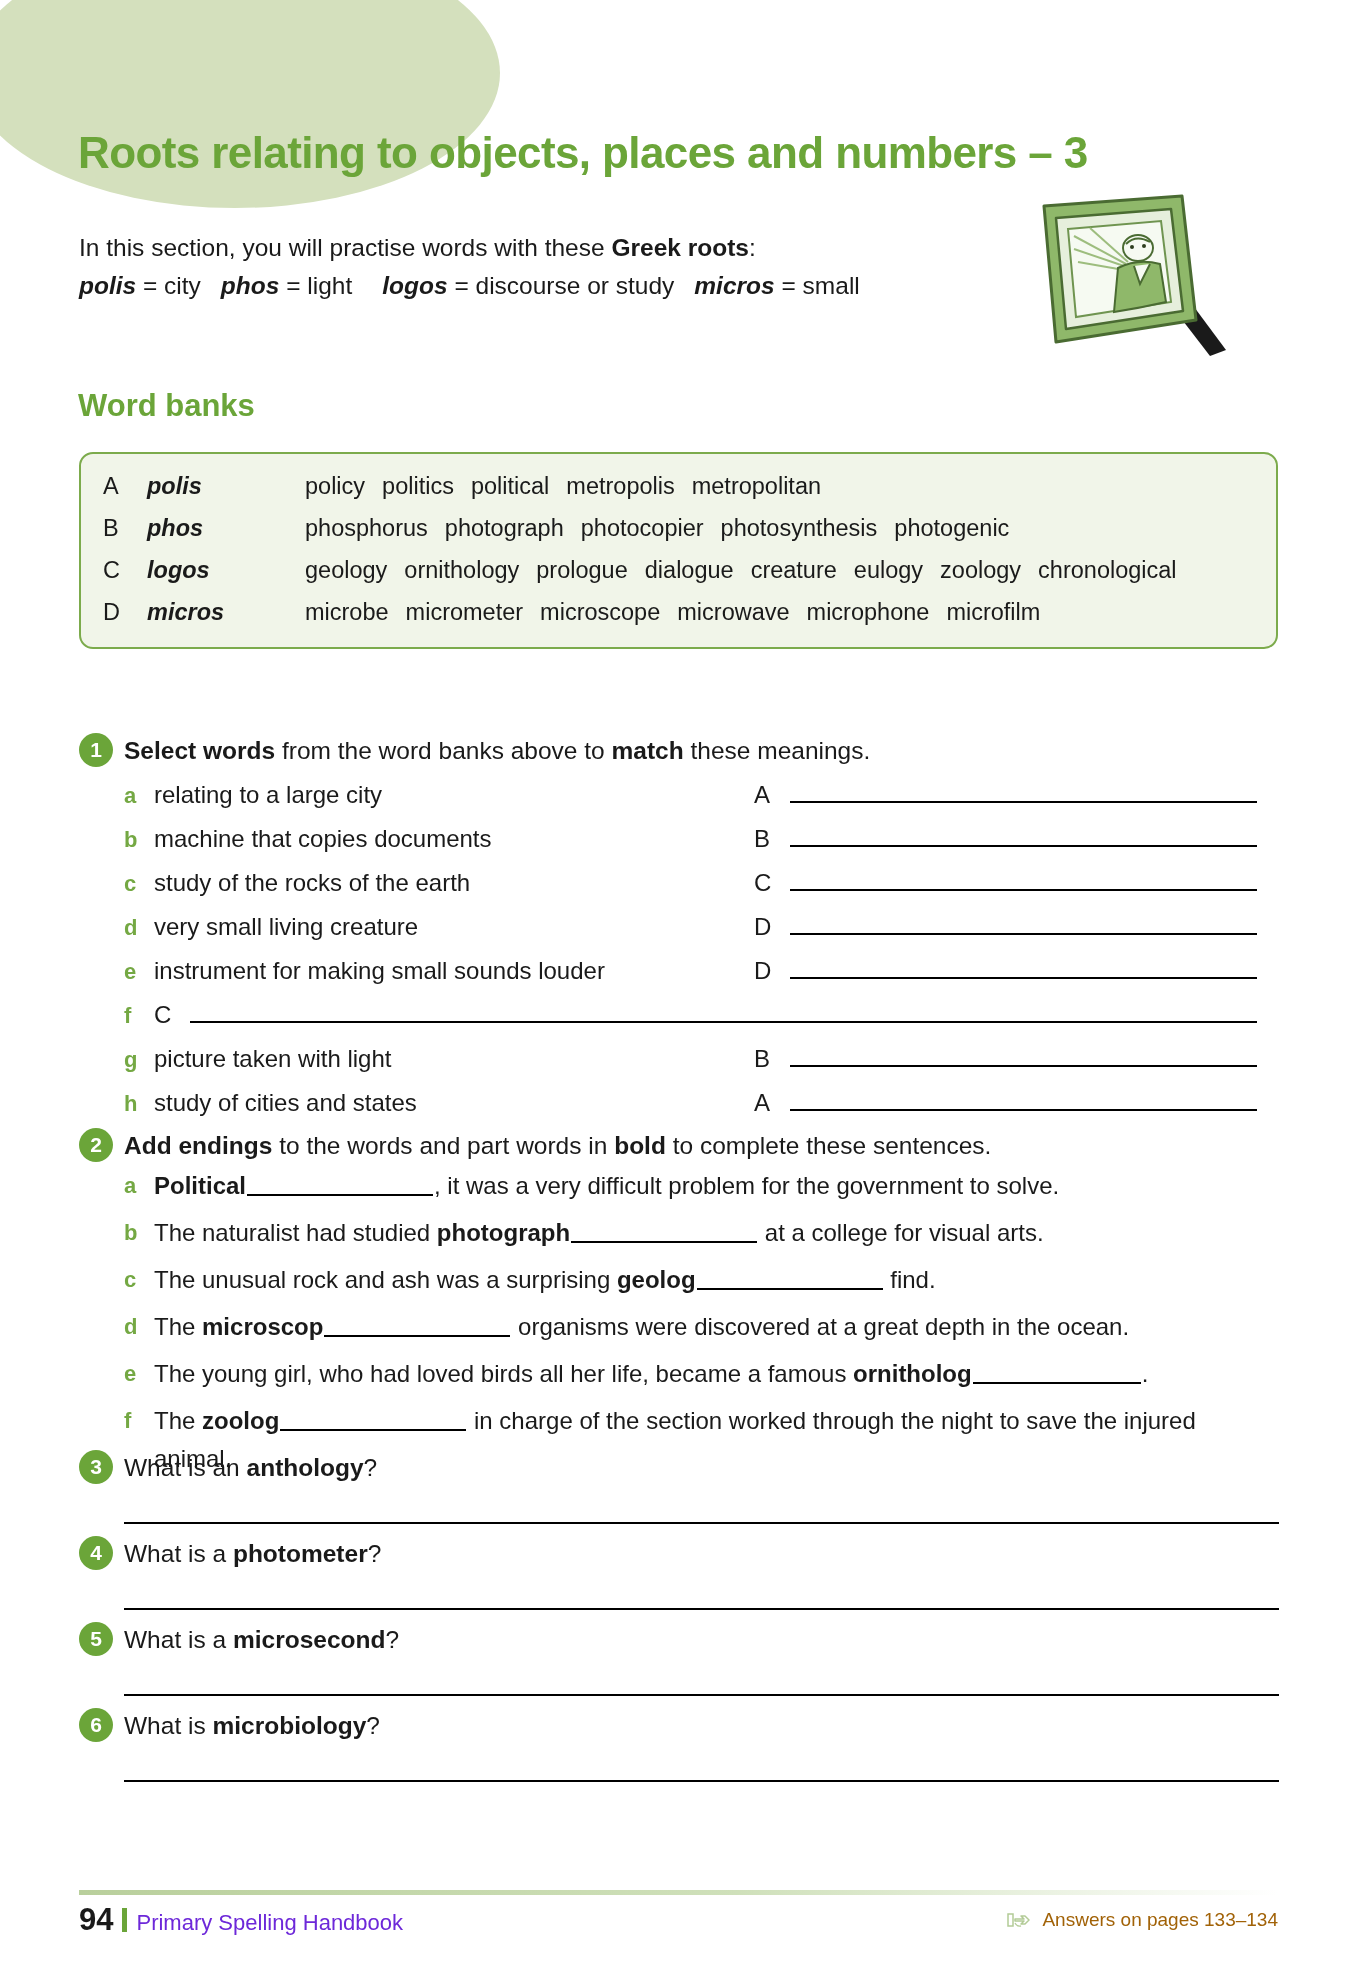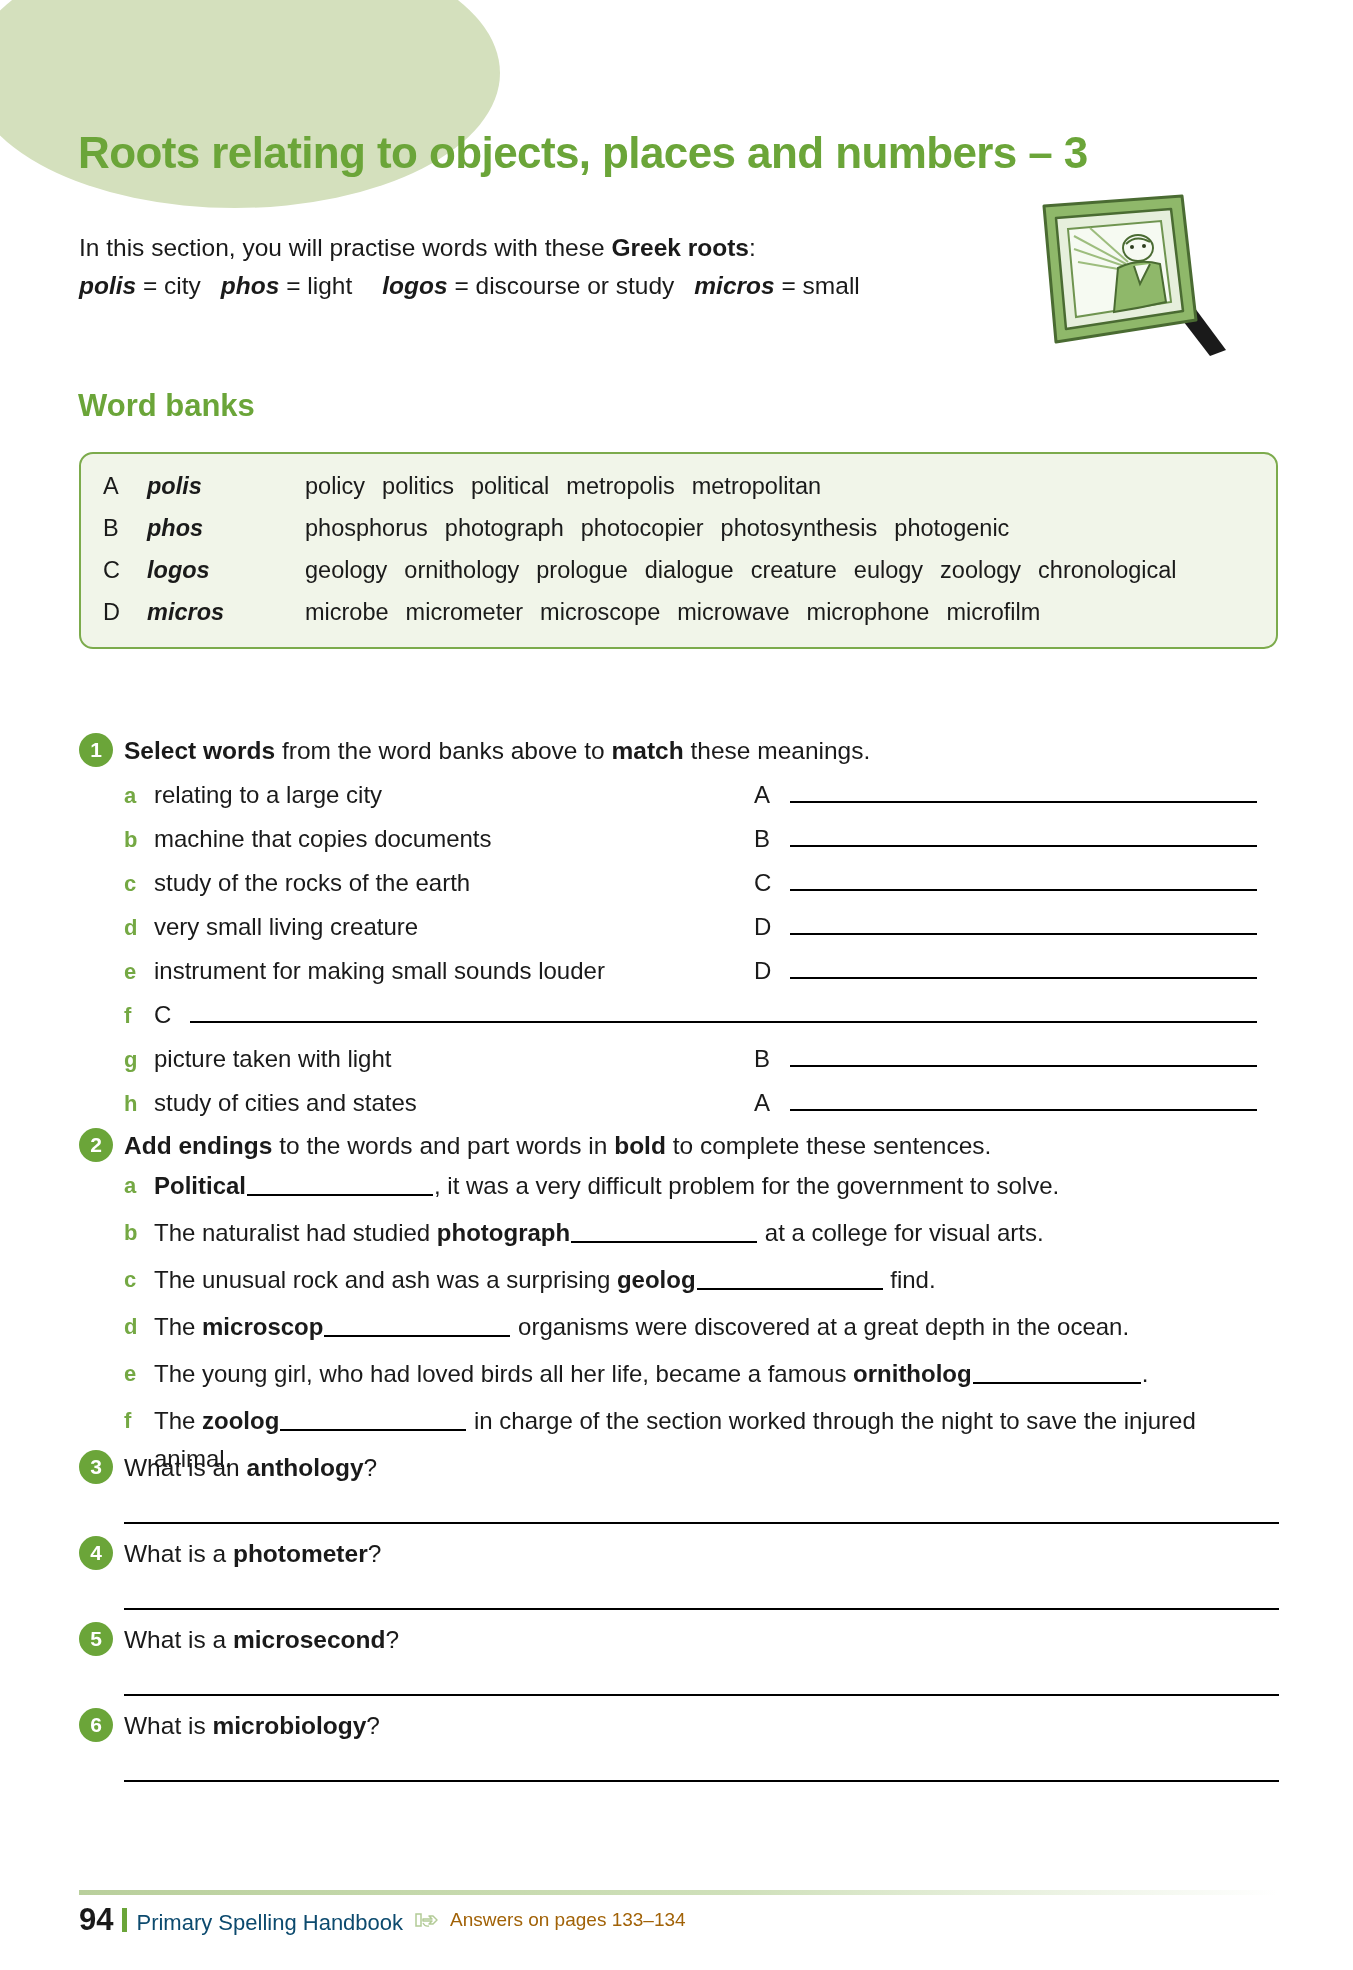--- a/index.html
+++ b/index.html
@@ -206,34 +206,35 @@
     background: linear-gradient(to right, #b9cf9c 0%, #cfe0ba 55%, #ffffff 100%);
     z-index: 2;
   }
   .footer {
     position: absolute;
     left: 79px;
     top: 1902px;
     width: 1199px;
     display: flex;
     align-items: center;
+    justify-content: space-between;
     z-index: 2;
     gap: 12px;
   }
   .footer-left { display: flex; align-items: baseline; }
   .page-num { font-size: 31px; font-weight: bold; }
   .page-sep {
     display: inline-block;
     width: 5px; height: 24px;
     background: #6ba539;
     margin: 0 9px;
     position: relative;
     top: 2px;
   }
-  .book-name { font-size: 22px; color: #0c4a6e; }
+  .book-name { font-size: 22px; color: #6d28d9; }
   .footer-right {
     display: flex;
     align-items: center;
     font-size: 19px;
     color: #a16207;
   }
   .hand-icon { margin-right: 9px; display: inline-flex; }
 </style>
 </head>
 <body>

